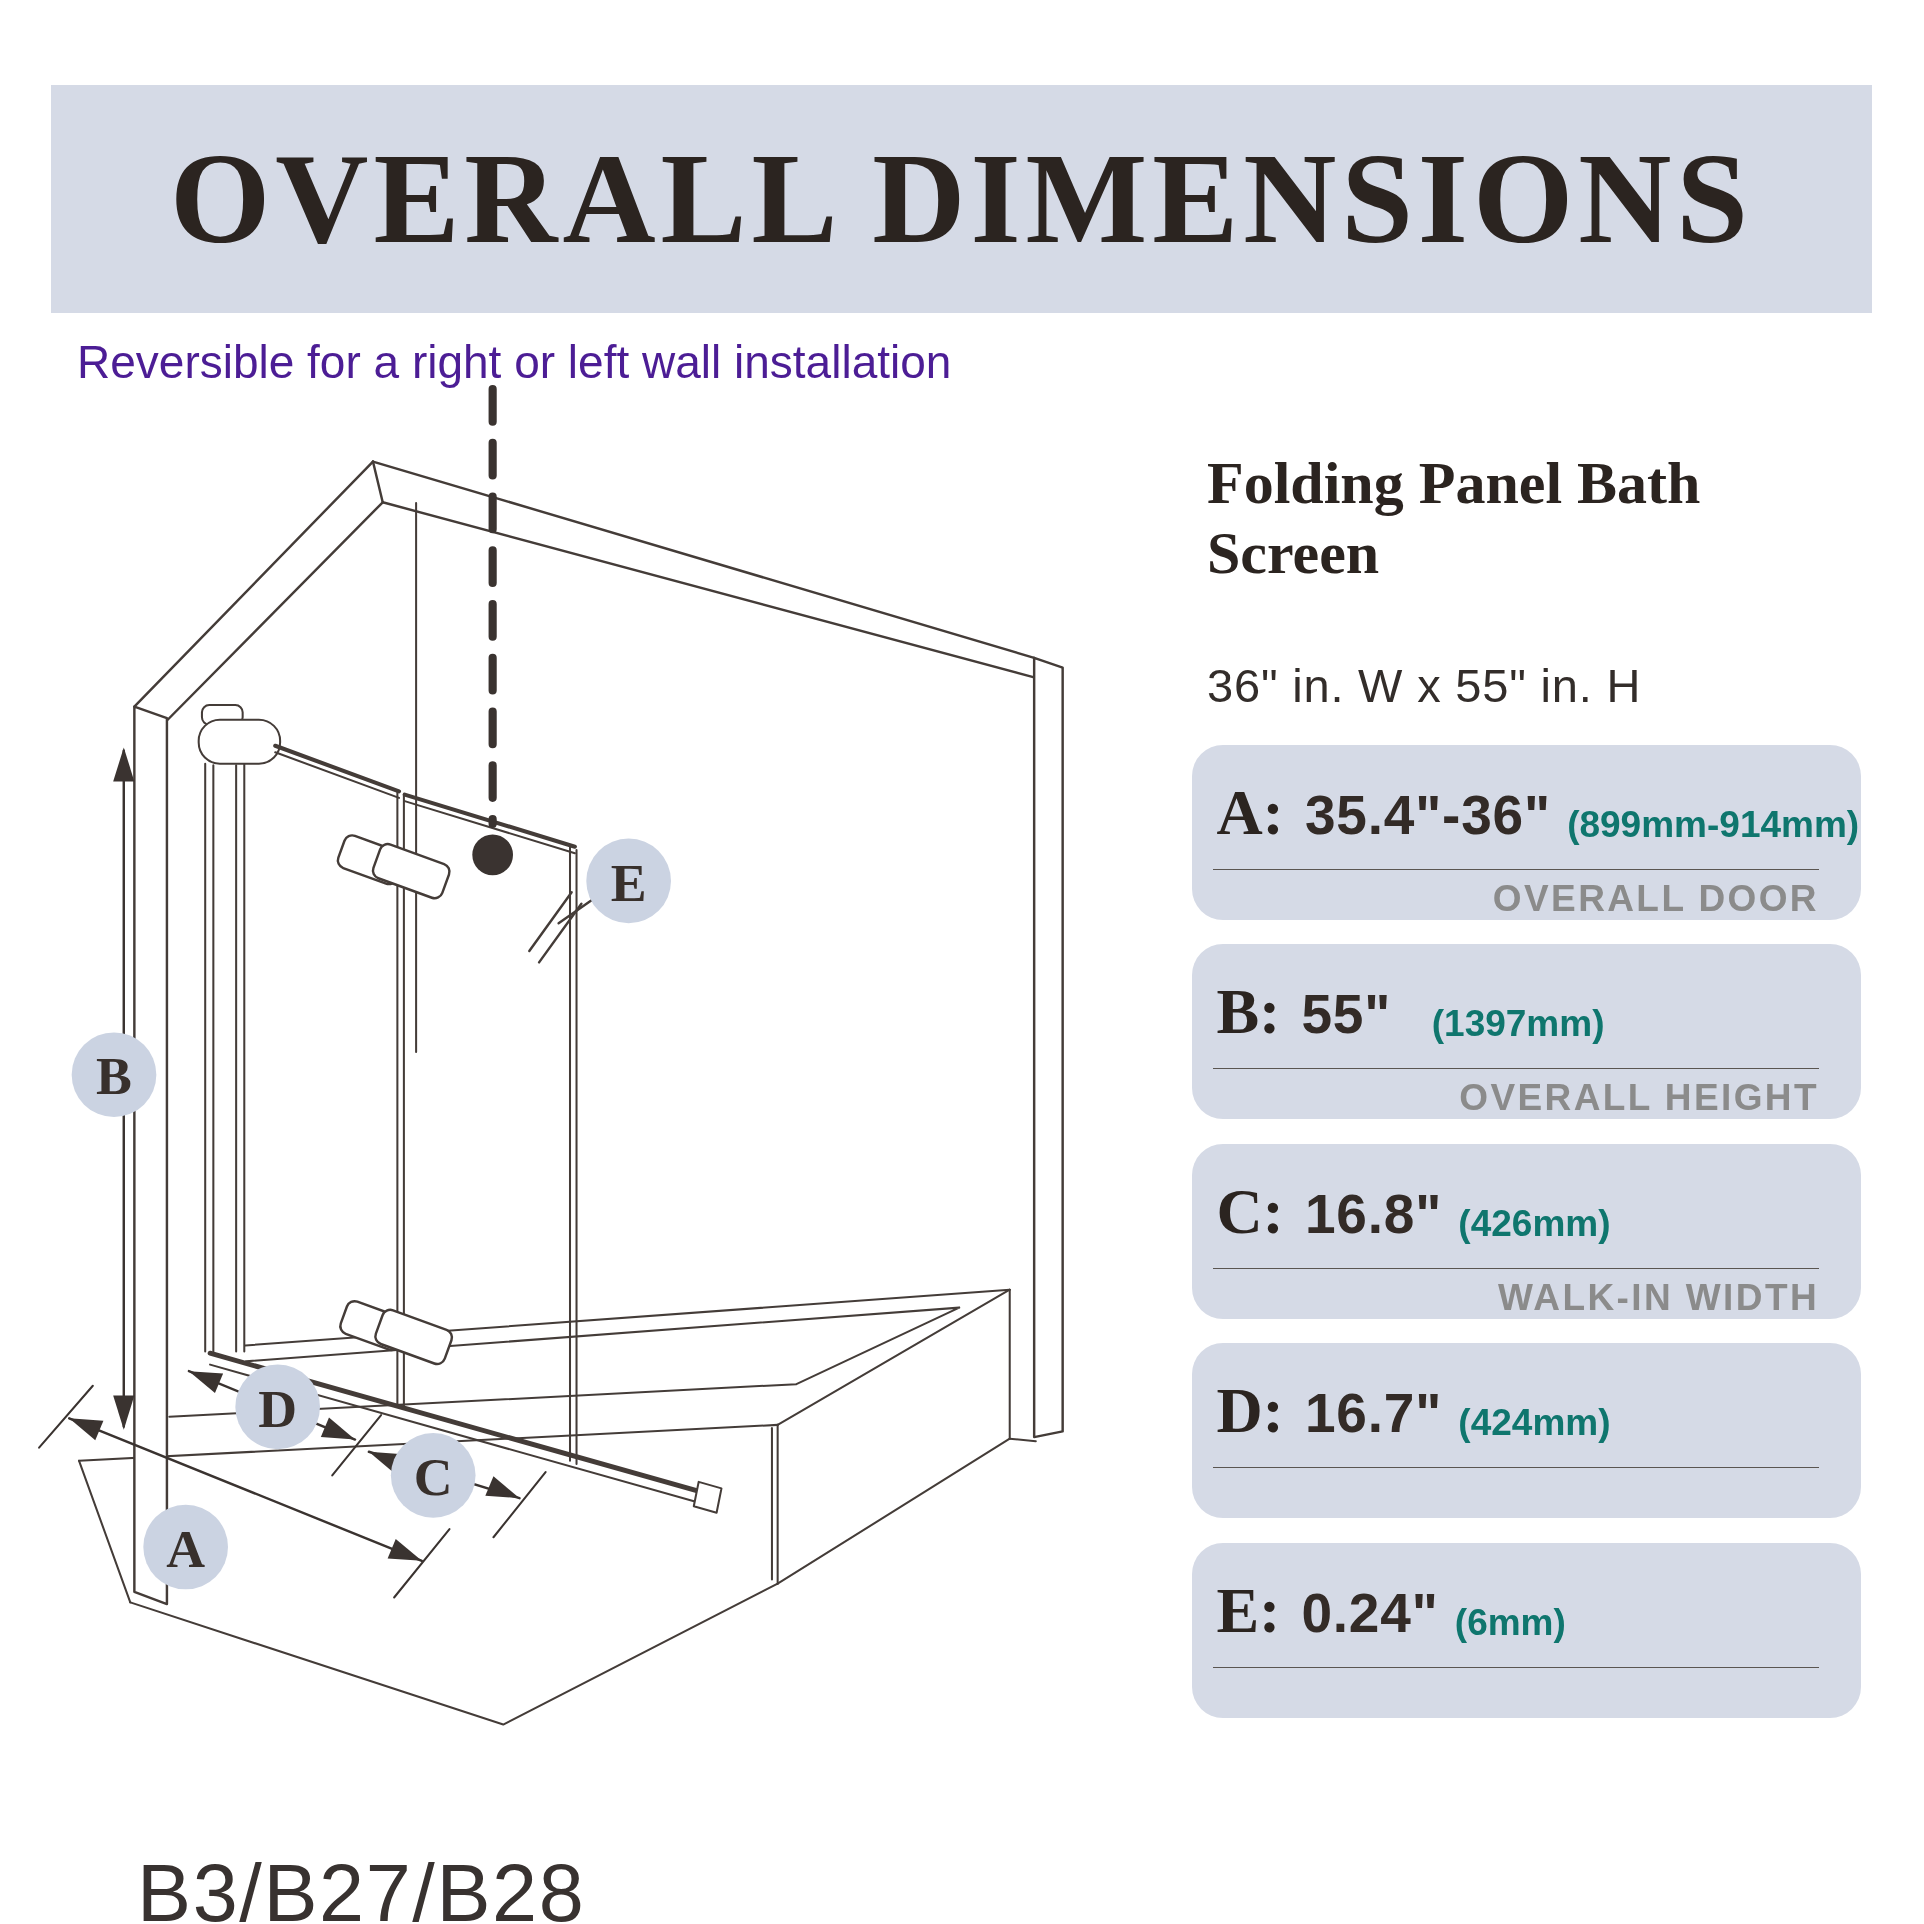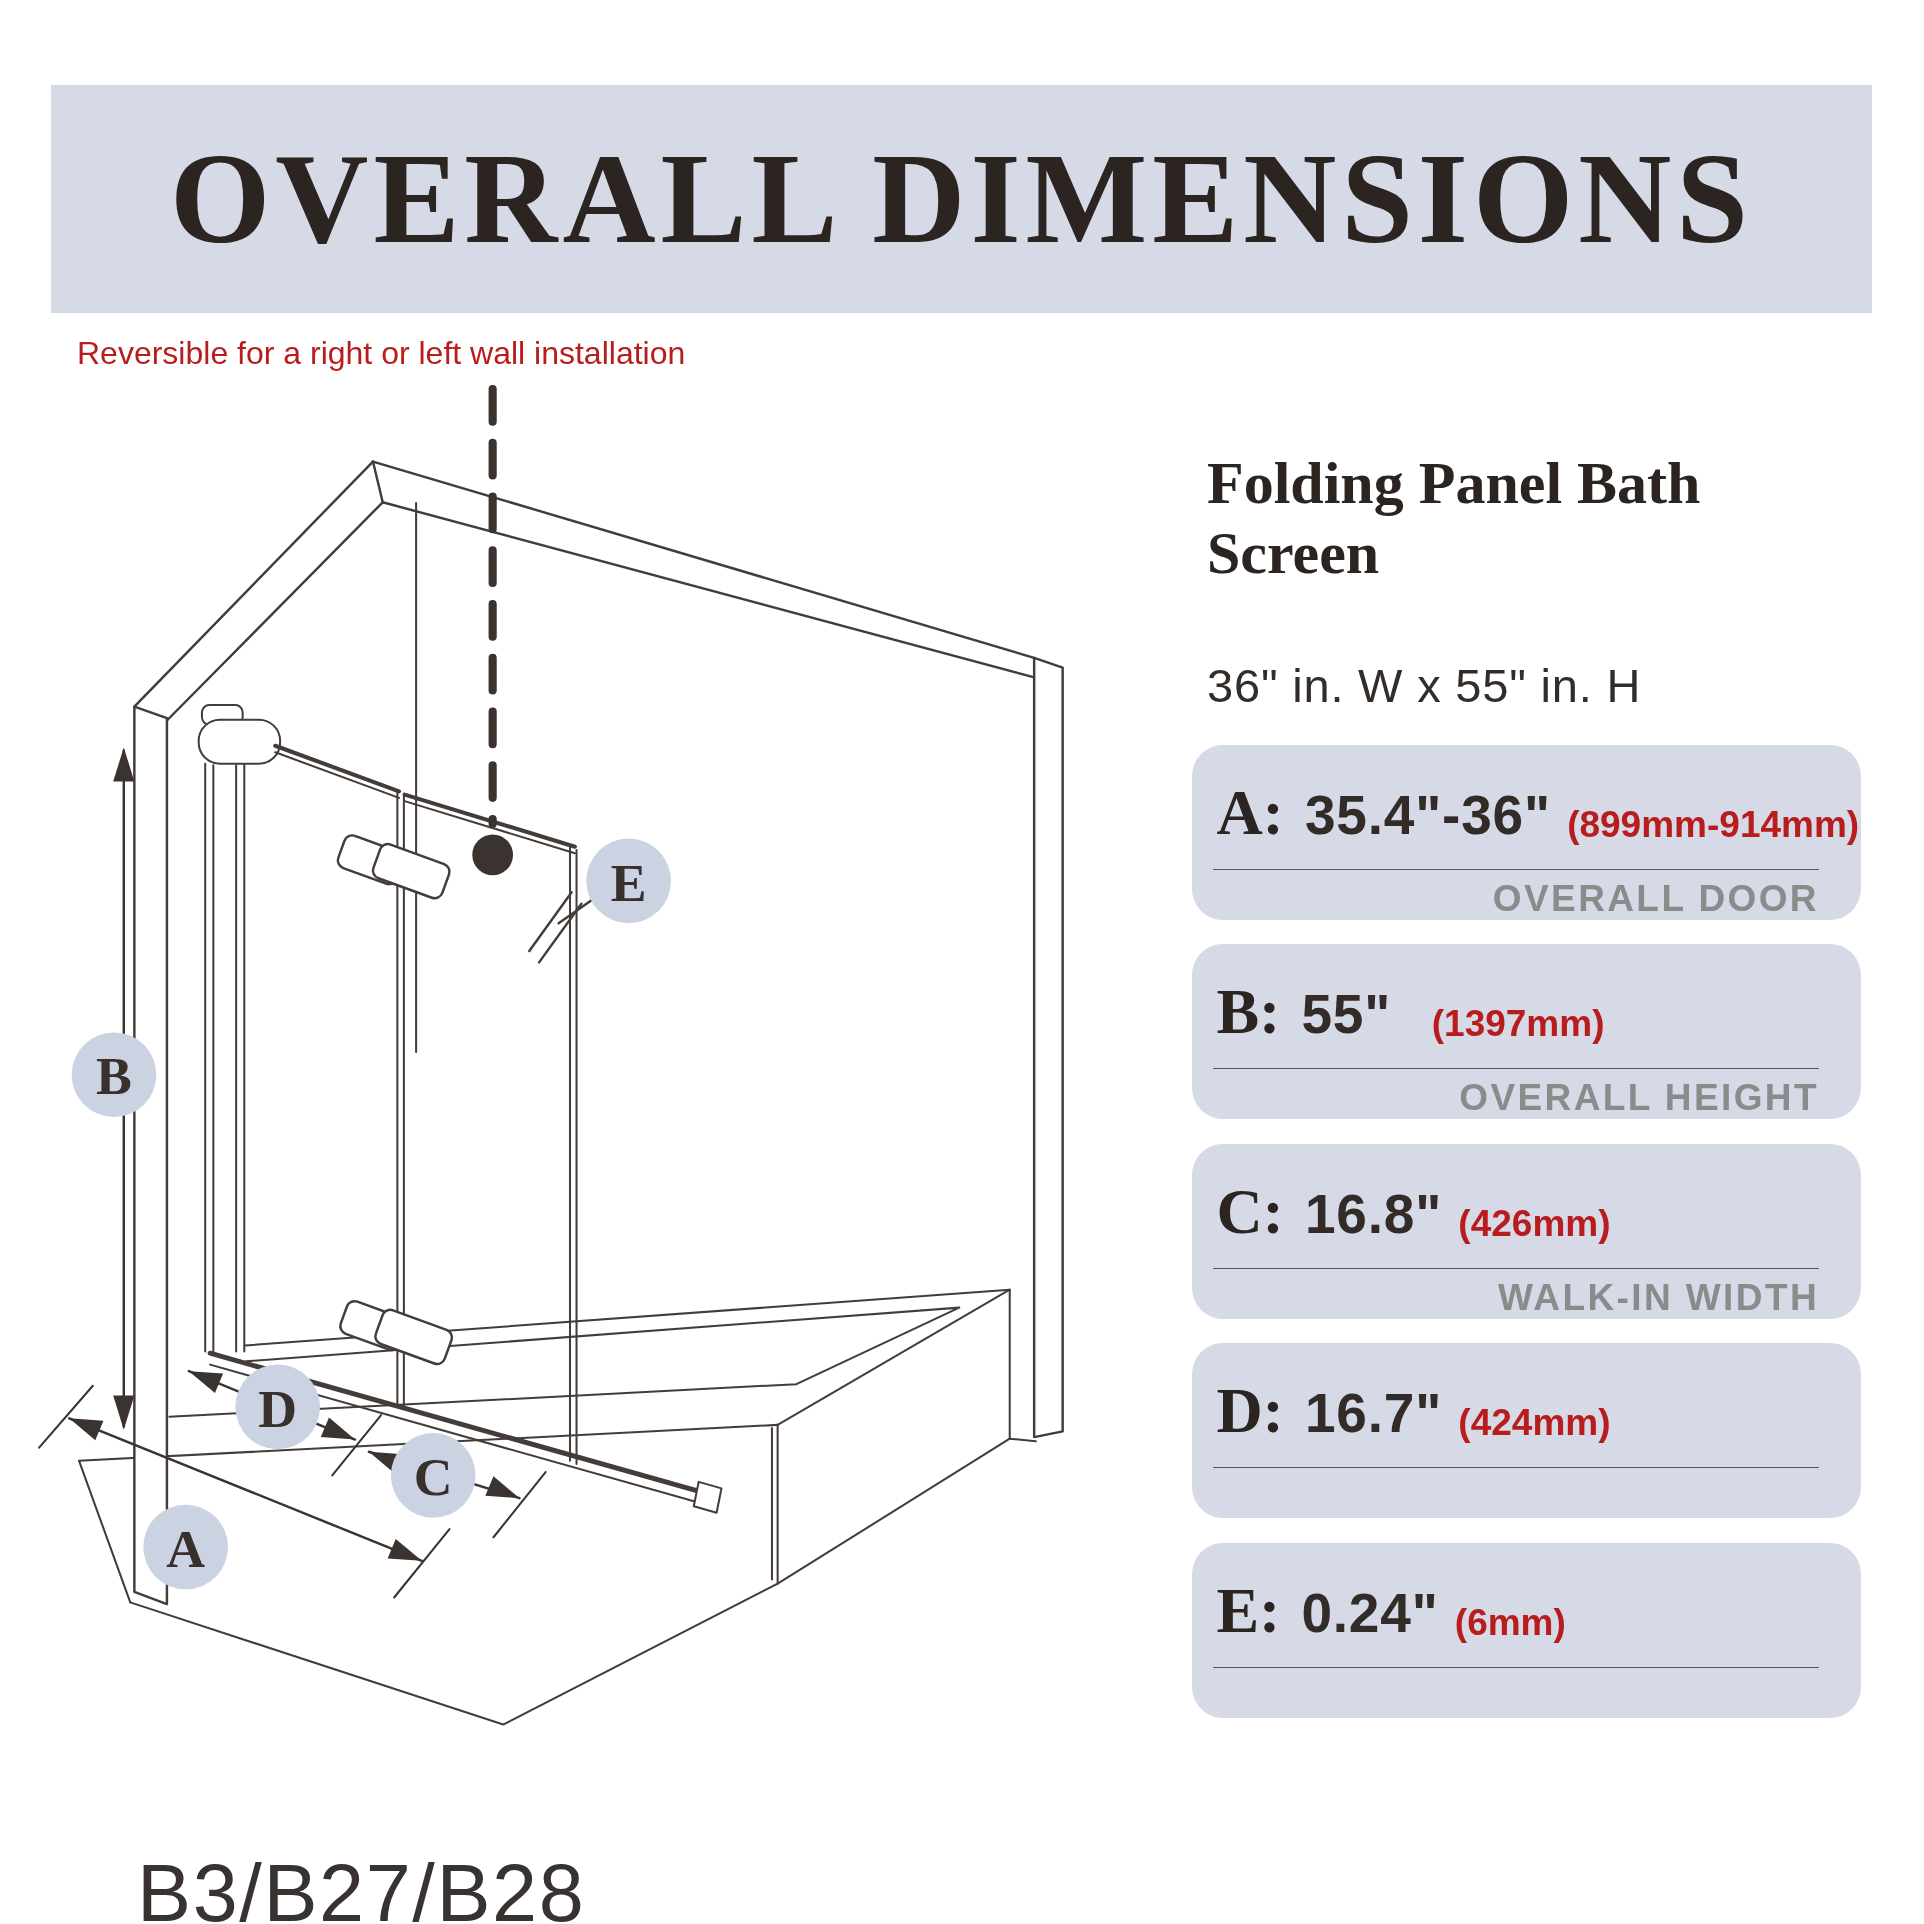--- a/index.html
+++ b/index.html
@@ -2,31 +2,31 @@
 <html style="font-size:13px"><head>
 <meta charset="utf-8">
 <style>
   html,body{margin:0;padding:0;background:#ffffff;}
   #page{position:relative;width:1925px;height:1925px;background:#ffffff;overflow:hidden;
         font-family:"Liberation Sans", sans-serif;color:#2b2522;margin-top:8px;}
   .banner{position:absolute;left:51px;top:77px;width:1821px;height:228px;background:#d5dae6;
           display:flex;align-items:center;justify-content:center;}
   .banner h1{margin:0;font-family:"Liberation Serif", serif;font-weight:bold;font-size:129px;
              letter-spacing:4.9px;color:#2b2420;}
-  .note{position:absolute;left:77px;top:327px;font-size:32px;color:#b91c1c;}
+  .note{position:absolute;left:77px;top:327px;font-size:46px;color:#4c1d95;}
   .prod-title{position:absolute;left:1207px;top:440px;width:717px;
               font-family:"Liberation Serif", serif;font-weight:bold;font-size:60px;
               line-height:1.17;color:#2b2420;}
   .prod-size{position:absolute;left:1207px;top:650px;font-size:47px;color:#332d2a;letter-spacing:0.8px;}
   .spec{position:absolute;left:1192px;width:669px;height:175px;background:#d5dae6;border-radius:31px;}
   .spec .row{position:absolute;left:24.4px;top:31px;display:flex;align-items:baseline;}
   .spec .key{font-family:"Liberation Serif", serif;font-weight:bold;font-size:64px;color:#2b2420;
              margin-right:21px;}
   .spec .val{font-weight:bold;font-size:55px;color:#332b27;letter-spacing:0.8px;margin-right:16.3px;}
-  .spec .met{font-weight:bold;font-size:37px;color:#b91c1c;position:relative;top:3.3px;}
+  .spec .met{font-weight:bold;font-size:37px;color:#0f766e;position:relative;top:3.3px;}
   .spec .divider{position:absolute;left:21px;right:42px;top:124px;height:0;border-top:1.6px solid #5a5551;}
   .spec .lbl{position:absolute;right:42px;top:133px;font-weight:bold;font-size:37px;color:#8b8b8b;
              letter-spacing:2.4px;}
   .codes{position:absolute;left:137px;top:1839px;font-size:81px;color:#383230;letter-spacing:1.6px;}
   svg{position:absolute;left:0;top:0;}
   text.badge-letter{font-family:"Liberation Serif", serif;font-weight:bold;font-size:66px;fill:#38302c;}
 </style>
 </head>
 <body>
 

